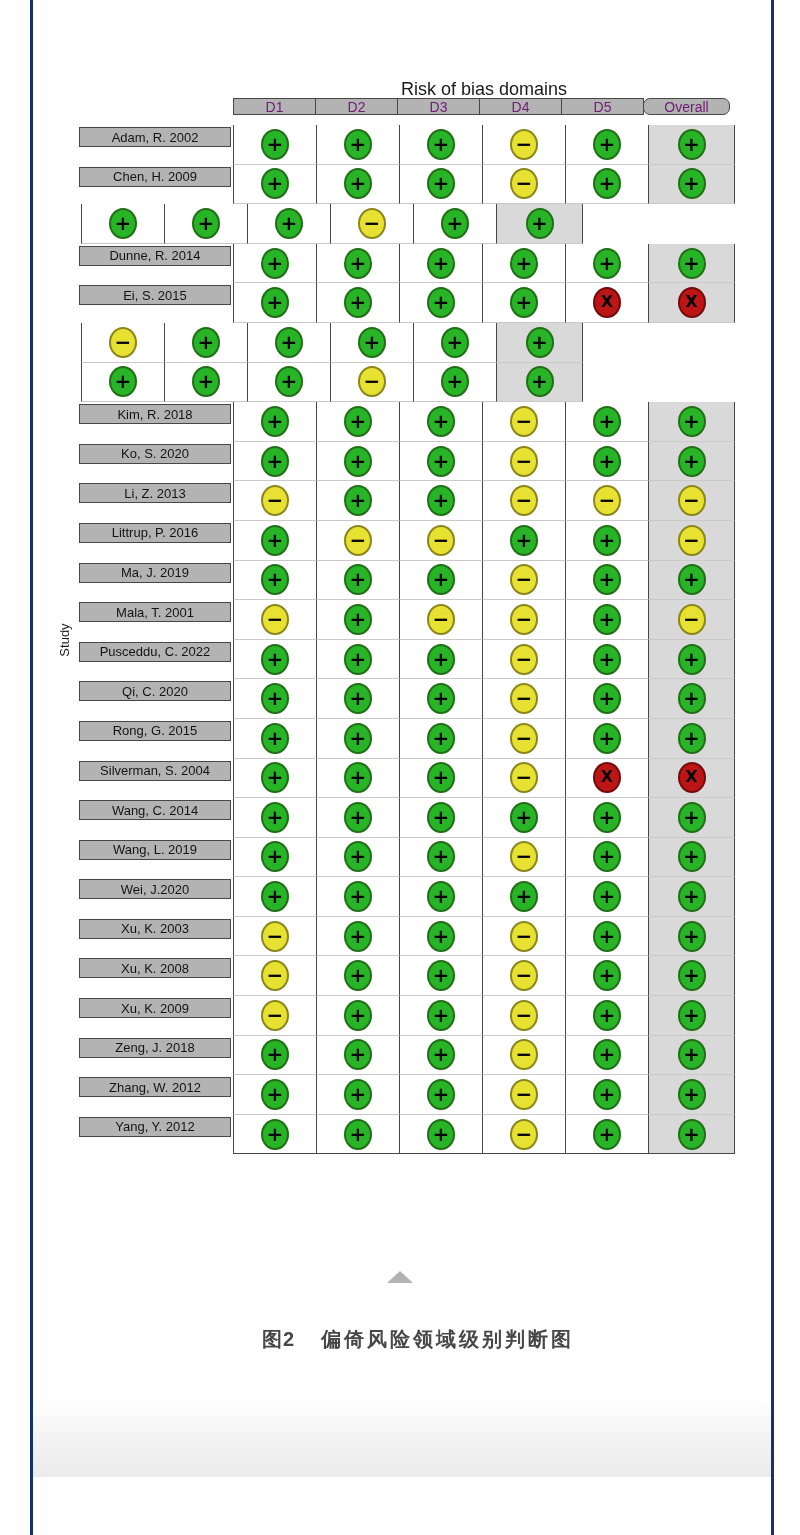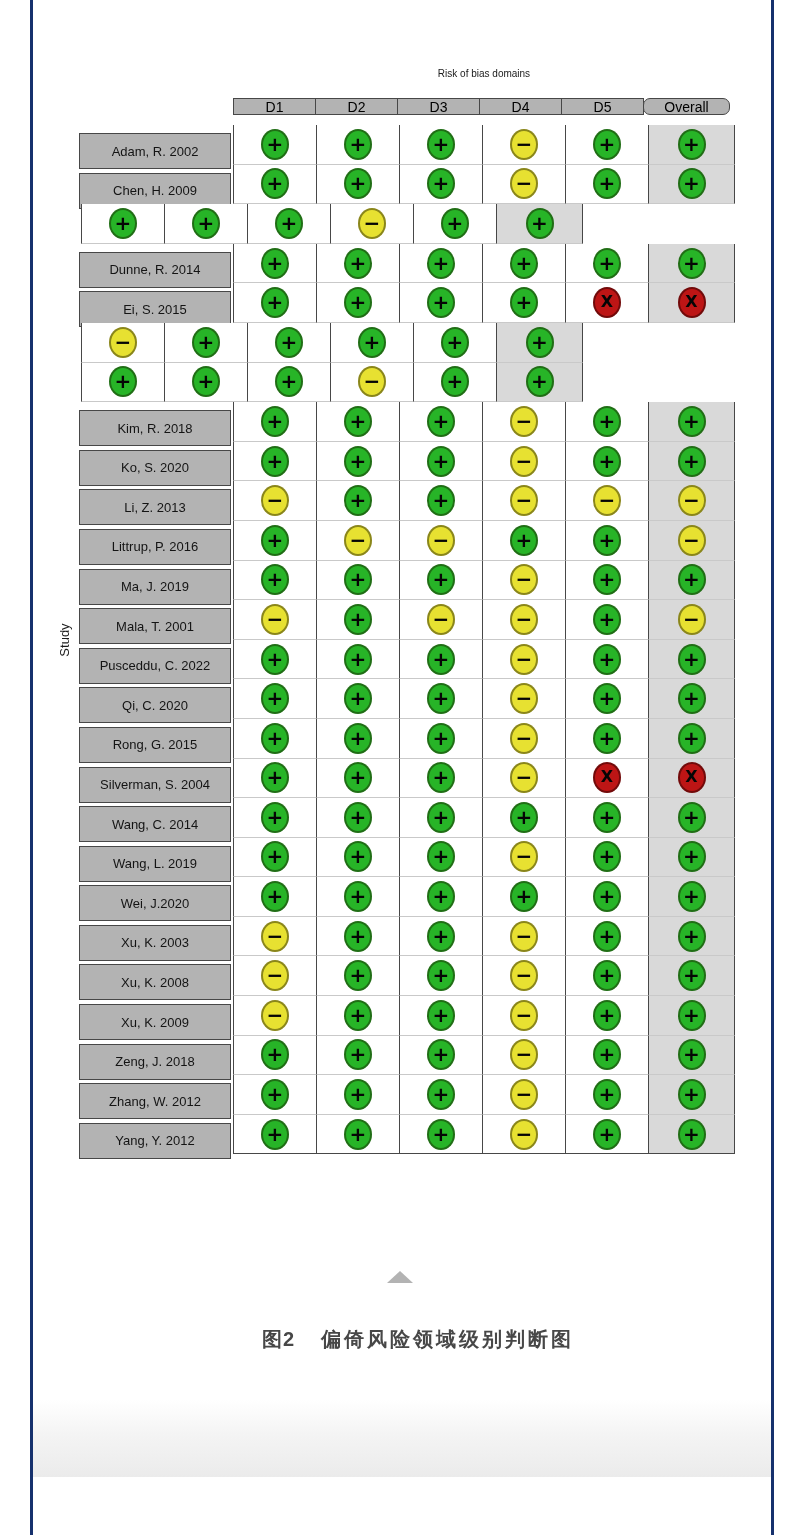--- a/index.html
+++ b/index.html
@@ -6,40 +6,40 @@
   body{
     width:800px;height:1535px;position:relative;background:#ffffff;
     font-family:"Liberation Sans","DejaVu Sans",sans-serif;color:#111;
     overflow:hidden;
   }
   .frame-line{position:absolute;top:0;width:3px;height:1535px;background:var(--c-frame,#16316d);}
   .frame-left{left:30px;}
   .frame-right{left:771px;}
 
   .fig-title{
-    position:absolute;left:233px;top:68px;width:502px;text-align:center;
-    font-size:10px;color:#1a1a1a;
+    position:absolute;left:233px;top:79px;width:502px;text-align:center;
+    font-size:18px;color:#1a1a1a;
   }
 
   .header-row{
     position:absolute;left:233px;top:98px;display:flex;
   }
   .hcell{
     width:83px;height:17px;box-sizing:border-box;margin-left:-1px;
     background:var(--c-header_bg,#b3b3b3);border:1px solid var(--c-grid_line,#474747);
     display:flex;align-items:center;justify-content:center;
-    font-size:14px;color:#000000;
+    font-size:14px;color:#701a75;
   }
   .hcell:first-child{margin-left:0;}
   .hcell.wide{width:87px;border-radius:7px;}
 
   .rows-wrap{position:absolute;left:79px;top:125px;}
   .row{display:flex;height:39.6px;}
   .stlabel{
-    width:152px;height:36px;margin-top:8px;box-sizing:border-box;
+    width:152px;height:20px;margin-top:2px;box-sizing:border-box;
     background:var(--c-header_bg,#b3b3b3);border:1px solid var(--c-grid_line,#474747);
     display:flex;align-items:center;justify-content:center;
     font-size:13px;color:#141414;white-space:nowrap;
   }
   .gap{width:2px;}
   .cell{
     width:83px;box-sizing:border-box;
     border-left:1px solid var(--c-grid_line,#474747);
     border-bottom:1px solid var(--c-row_line,#c9c9c9);
     display:flex;align-items:center;justify-content:center;background:#ffffff;

